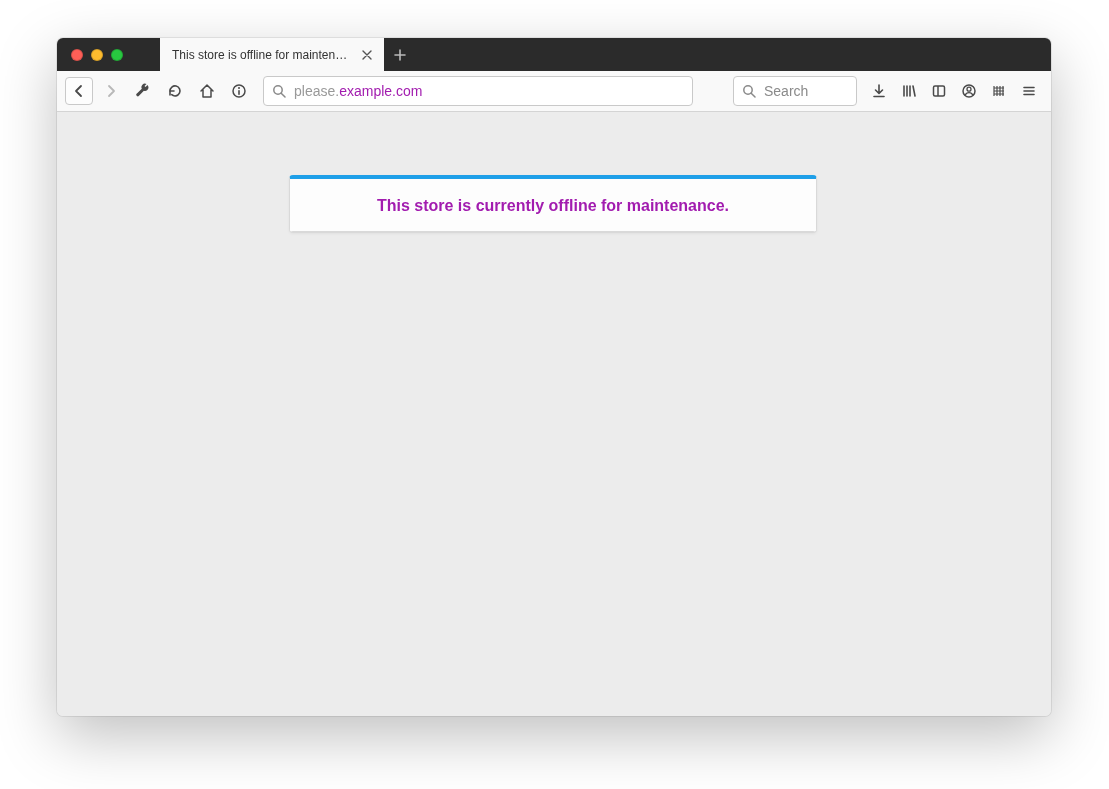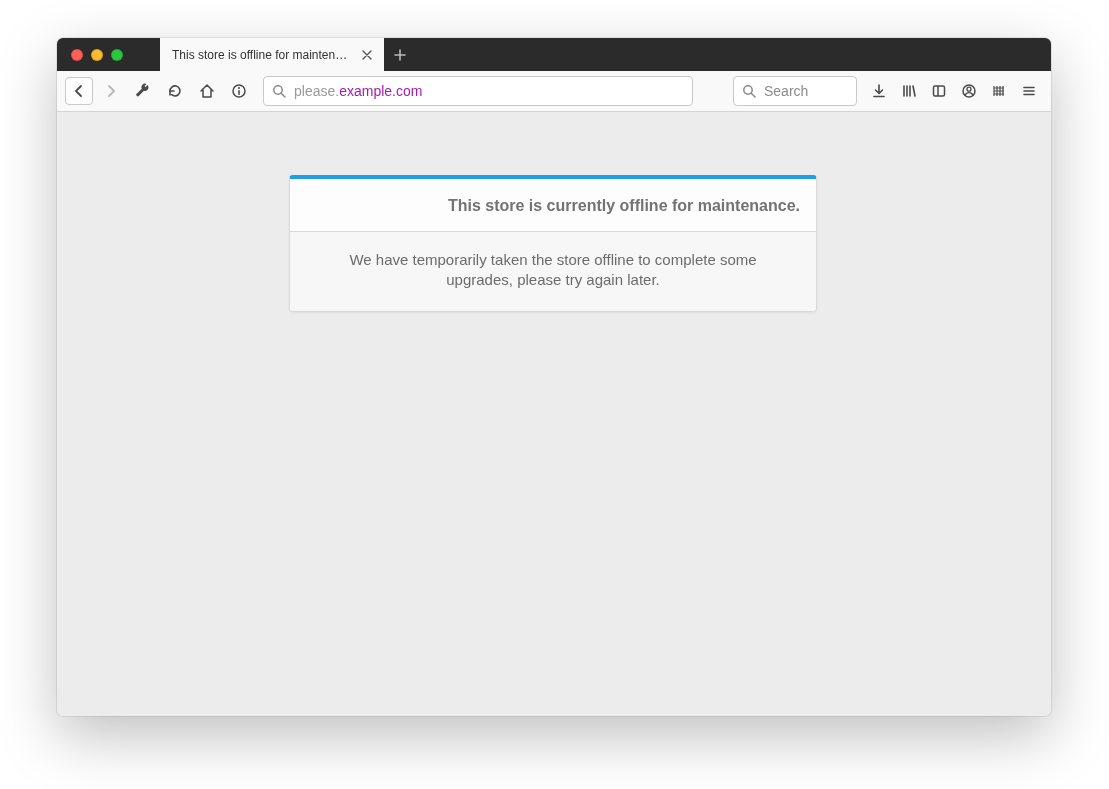--- a/index.html
+++ b/index.html
@@ -112,26 +112,26 @@
     border:1px solid #d9d9d9;
     border-radius:4px;
     box-shadow: 0 1px 3px rgba(0,0,0,0.05);
     overflow:hidden;
   }
   .card-top {
     border-top:4px solid #1e9fe8;
   }
   .card-header {
     background:#fdfdfd;
-    text-align:right;
+    text-align:center;
     padding:18px 16px 16px;
     border-bottom:1px solid #d9d9d9;
     font-size:16px;
     font-weight:700;
-    color:#737373;
+    color:#a21caf;
   }
   .card-body {
     background:#f7f7f7;
     padding:18px 36px 20px;
     text-align:center;
     font-size:15px;
     line-height:1.35;
     color:#6c6c6c;
   }
   svg { display:block; }
@@ -254,18 +254,17 @@
           <svg width="16" height="16" viewBox="0 0 16 16">
               <path d="M3 4.5 H13 M3 8 H13 M3 11.5 H13" stroke="#4a4a4a" stroke-width="1.6" stroke-linecap="round"></path>
             </svg>
         </div>
       </div>
     </div>
 
     <div class="content">
       <div class="card card-top">
         <div class="card-header">This store is currently offline for maintenance.</div>
-        <div class="card-body">We have temporarily taken the store offline to complete some upgrades, please try again later.</div>
       </div>
     </div>
 
   </div>
 </div>
 
 </body></html>

